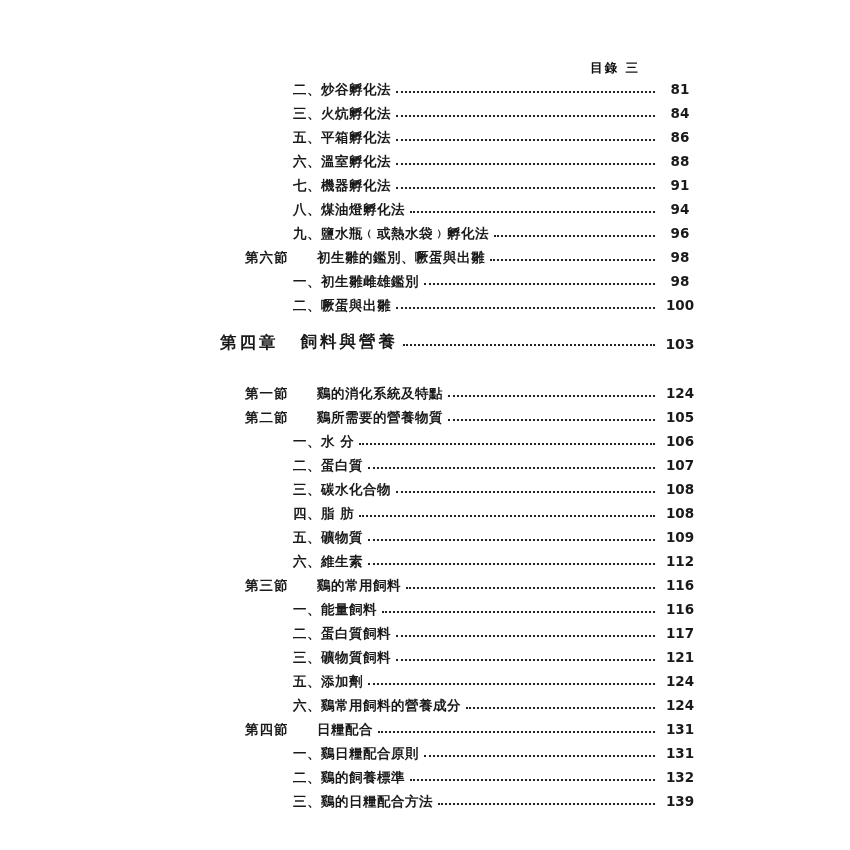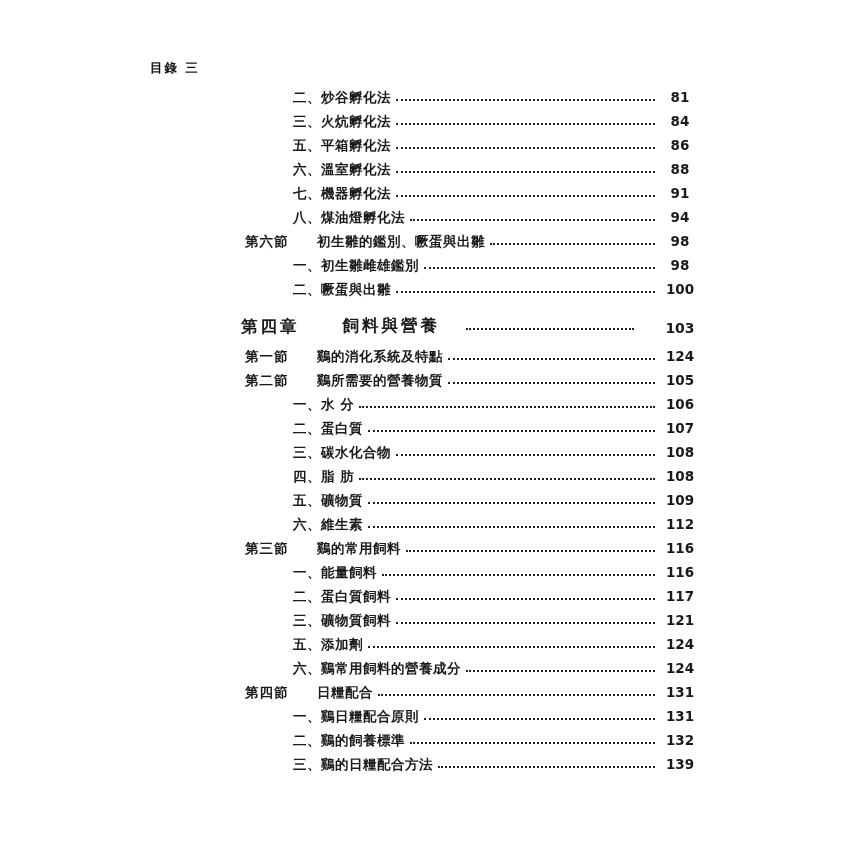--- a/index.html
+++ b/index.html
@@ -16,46 +16,46 @@
     overflow: hidden;
   }
   .page {
     position: relative;
     width: 850px;
     height: 850px;
     box-sizing: border-box;
     padding: 60px 150px 40px 150px;
   }
   .header {
+    text-align: right;
     font-size: 12.5px;
     letter-spacing: 2px;
     color: #111;
     margin-right: 60px;
-    margin-bottom: 14px;
+    margin-bottom: 6px;
     font-weight: 600;
   }
   .toc {
     margin: 0;
     padding: 0;
     list-style: none;
   }
   .row {
     display: flex;
     align-items: flex-end;
     font-size: 13.5px;
     line-height: 1.0;
     margin-bottom: 10.5px;
     white-space: nowrap;
   }
   .row.chapter {
     font-size: 16.5px;
     font-weight: 700;
     margin-top: 22px;
-    margin-bottom: 15px;
-    gap: 21px;
+    margin-bottom: 36px;
   }
   .row.section {
     font-weight: 700;
   }
   .row.item {
     font-weight: 700;
   }
   .indent {
     display: inline-block;
     flex: 0 0 auto;
@@ -134,20 +134,26 @@
         <span class="label">七、機器孵化法</span>
         <span class="leader"></span>
         <span class="page-num">91</span>
       </div>
       <div class="row item">
         <span class="indent" style="width: 143px;"></span>
         <span class="label">八、煤油燈孵化法</span>
         <span class="leader"></span>
         <span class="page-num">94</span>
       </div>
+      <div class="row item">
+        <span class="indent" style="width: 143px;"></span>
+        <span class="label">九、鹽水瓶﹙或熱水袋﹚孵化法</span>
+        <span class="leader"></span>
+        <span class="page-num">96</span>
+      </div>
       <div class="row section">
         <span class="indent" style="width: 95px;"></span>
         <span class="sect-label">第六節</span>
         <span class="label">初生雛的鑑別、噘蛋與出雛</span>
         <span class="leader"></span>
         <span class="page-num">98</span>
       </div>
       <div class="row item">
         <span class="indent" style="width: 143px;"></span>
         <span class="label">一、初生雛雌雄鑑別</span>

